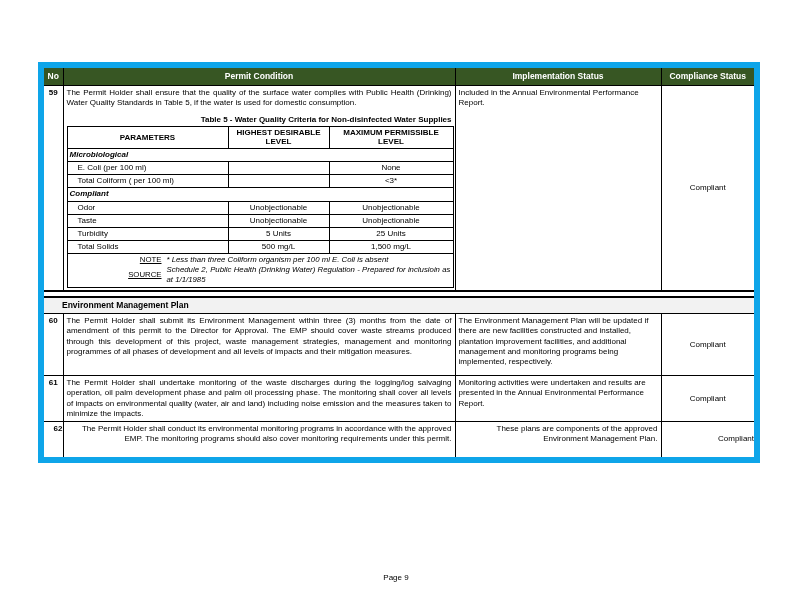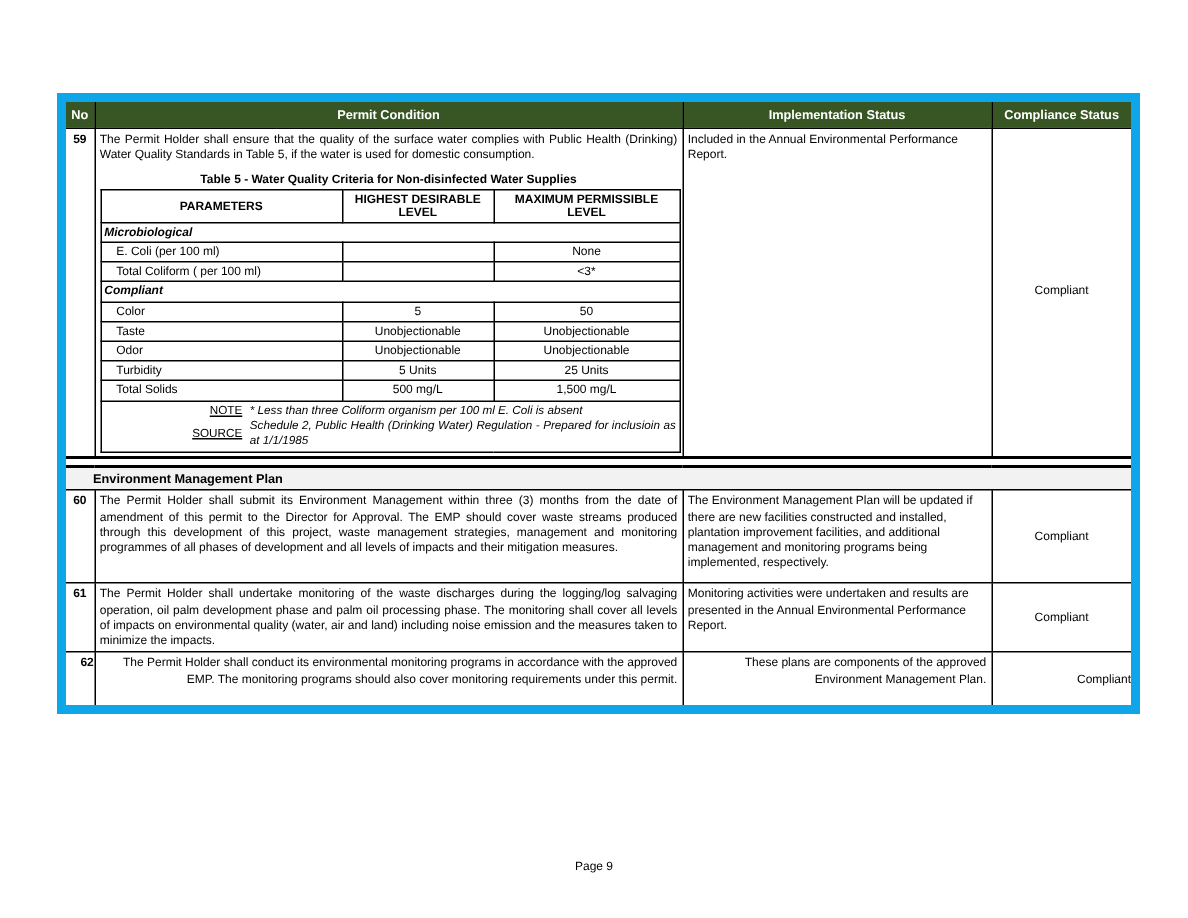--- a/index.html
+++ b/index.html
@@ -39,21 +39,21 @@
     height:6px; padding:0; background:#fff;
     border-top:2px solid #000; border-bottom:2px solid #000;
   }
   tr.band td {
     background:#f2f2f2; font-weight:bold; font-size:8.5px;
     height:15px; padding:2px 2px 2px 18px; vertical-align:middle;
   }
 
   
   .cond-text { margin-bottom:7px; }
-  .t5-title  { font-weight:bold; font-size:8px; text-align:center; margin-bottom:1px; }
+  .t5-title  { font-weight:bold; font-size:8px; text-align:right; margin-bottom:1px; }
   table.t5 {
     width:100%; border-collapse:collapse; table-layout:fixed;
     font-size:8px; text-align:center;
   }
   table.t5 td, table.t5 th { border:1px solid #000; padding:1px 2px; }
   table.t5 th { font-weight:bold; height:21px; vertical-align:middle; line-height:1.15; }
   table.t5 td { height:11px; vertical-align:middle; }
   table.t5 td.param { text-align:left; padding-left:10px; }
   table.t5 td.section { text-align:left; font-weight:bold; font-style:italic; padding-left:2px; }
   table.t5 td.noterow { padding:1px 2px 2px 2px; }
@@ -121,31 +121,26 @@
           </tr>
           <tr>
             <td class="param">Total Coliform ( per 100 ml)</td>
             <td></td>
             <td>&lt;3*</td>
           </tr>
           <tr>
             <td class="section" colspan="3">Compliant</td>
           </tr>
           <tr>
-            <td class="param">Color</td>
-            <td>5</td>
-            <td>50</td>
+            <td class="param">Odor</td>
+            <td>Unobjectionable</td>
+            <td>Unobjectionable</td>
           </tr>
           <tr>
             <td class="param">Taste</td>
-            <td>Unobjectionable</td>
-            <td>Unobjectionable</td>
-          </tr>
-          <tr>
-            <td class="param">Odor</td>
             <td>Unobjectionable</td>
             <td>Unobjectionable</td>
           </tr>
           <tr>
             <td class="param">Turbidity</td>
             <td>5 Units</td>
             <td>25 Units</td>
           </tr>
           <tr>
             <td class="param">Total Solids</td>

